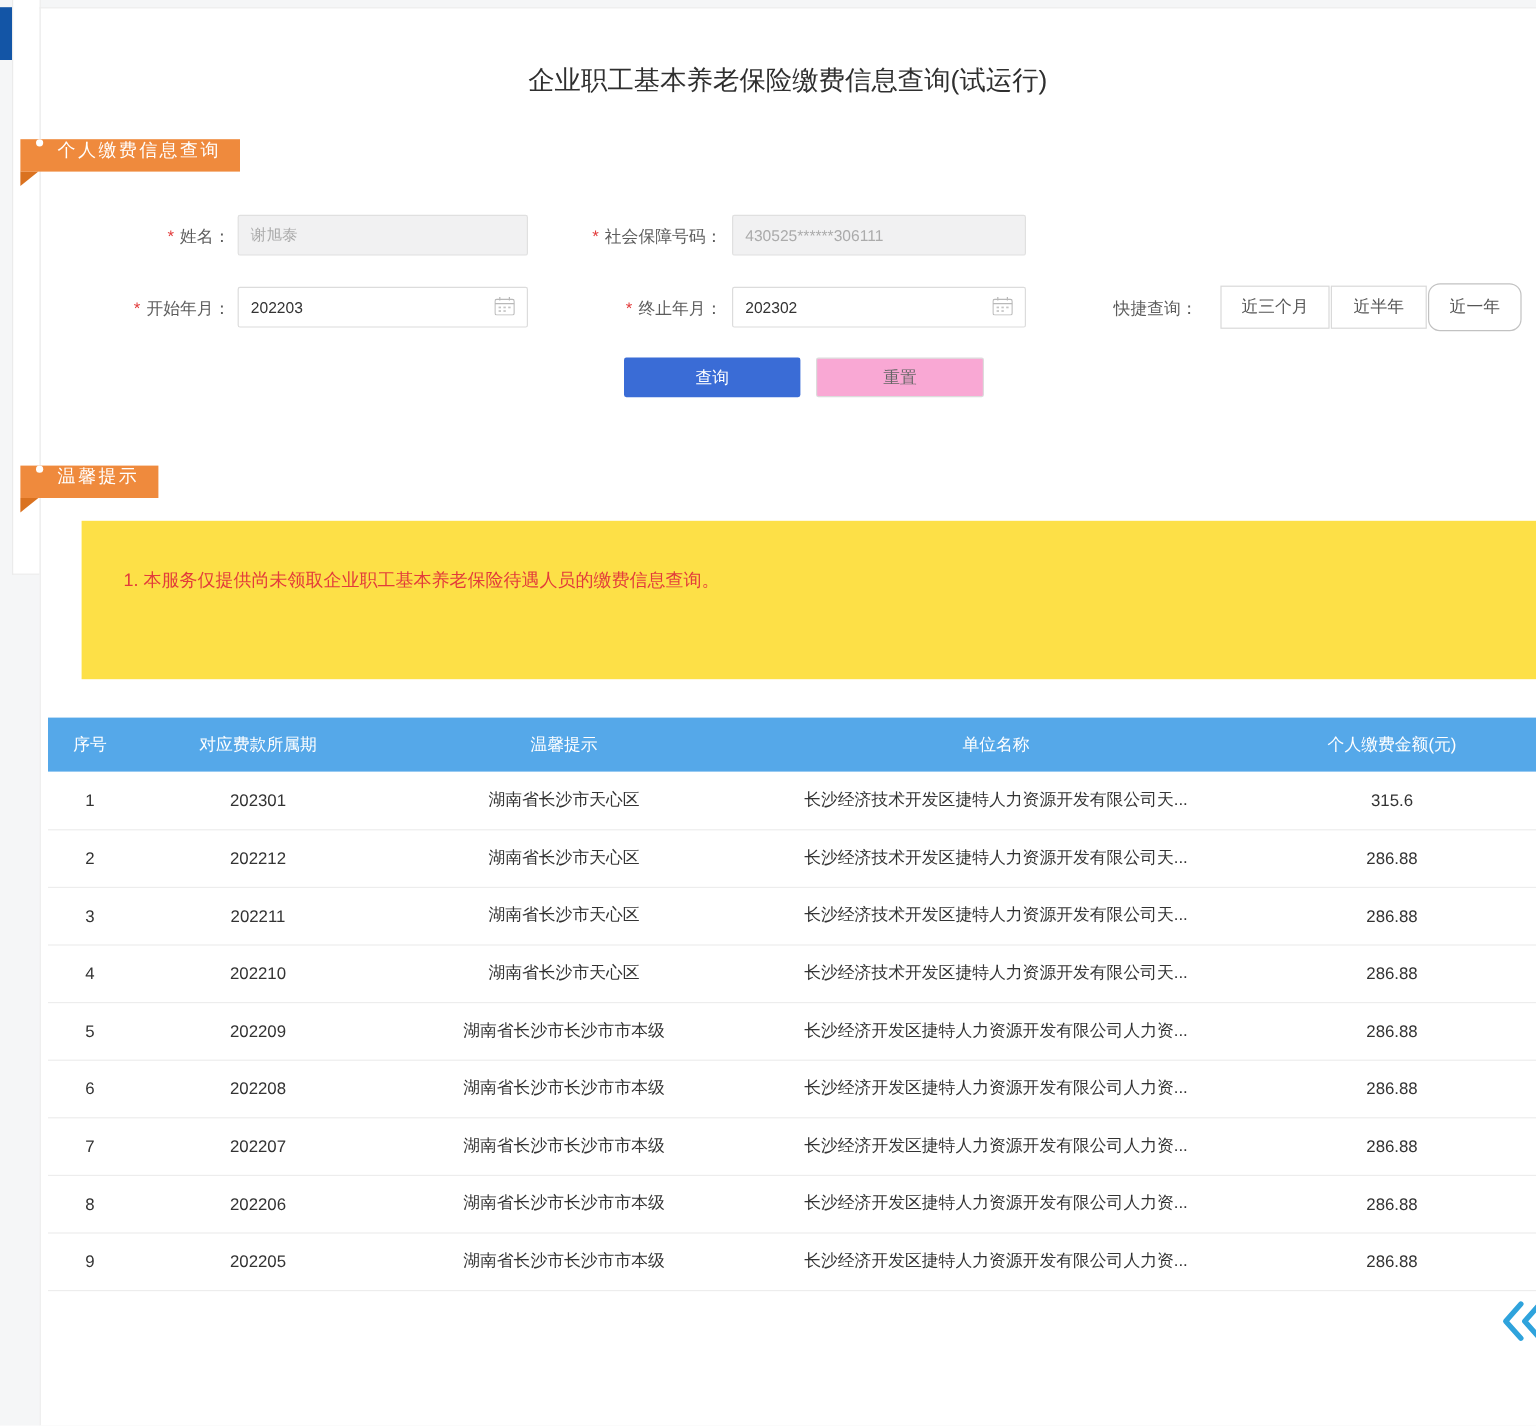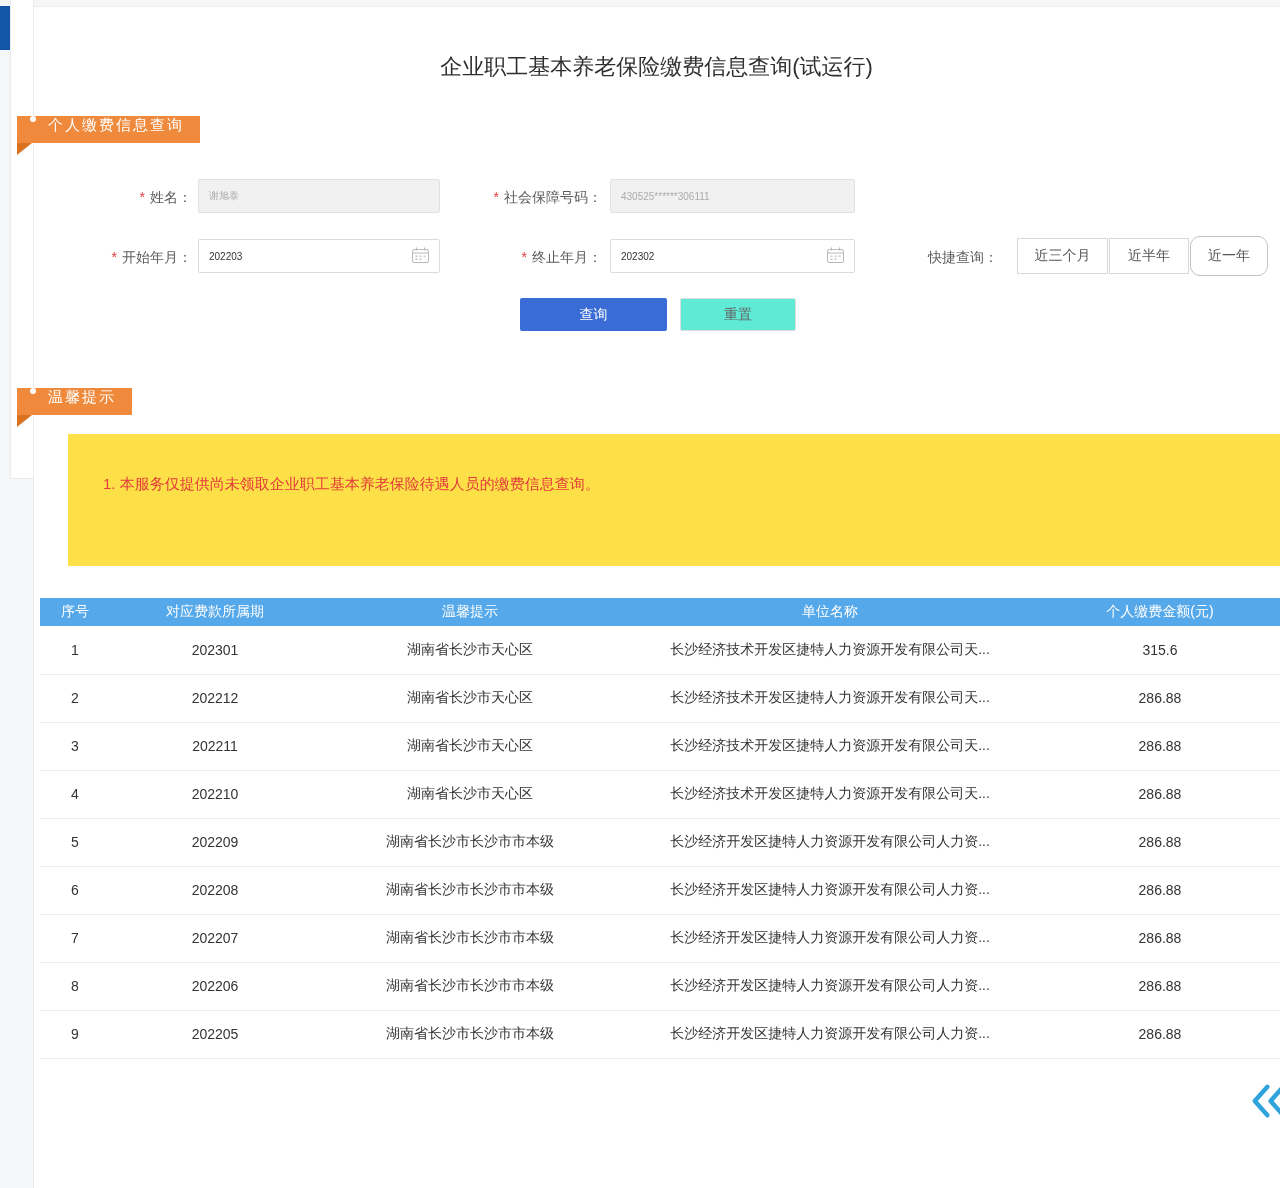--- a/index.html
+++ b/index.html
@@ -18,46 +18,46 @@
   .badge1{left:17px;top:116px;}
   .badge2{left:17px;top:388px;}
   .fold{position:absolute;width:0;height:0;border-top:12px solid #DA7220;
     border-right:15px solid transparent;z-index:2;}
   .fold1{left:17px;top:143px;}
   .fold2{left:17px;top:415px;}
   .flabel{position:absolute;font-size:14px;color:#5c5c5c;text-align:right;white-space:nowrap;}
   .req{color:#E23B3B;margin-right:5px;font-size:14px;}
   .input{position:absolute;height:34px;border:1px solid #dcdcdc;border-radius:2px;background:#fff;
     display:flex;align-items:center;justify-content:space-between;padding:0 10px;
-    font-size:10px;color:#333;box-sizing:border-box;}
+    font-size:13px;color:#333;box-sizing:border-box;}
   .input.disabled{background:#f1f1f2;border-color:#e0e0e0;color:#ababab;}
   .in-name{left:198px;top:179px;width:242px;}
   .in-ssn{left:610px;top:179px;width:245px;}
   .in-start{left:198px;top:239px;width:242px;}
   .in-end{left:610px;top:239px;width:245px;text-align:right;}
   .l-name{left:60px;top:189px;width:132px;}
   .l-ssn{left:430px;top:189px;width:172px;}
   .l-start{left:60px;top:249px;width:132px;}
   .l-end{left:470px;top:249px;width:132px;}
   .l-quick{left:928px;top:249px;text-align:left;}
   .qbtn{position:absolute;height:36px;background:#fff;border:1px solid #d9d9d9;font-size:14px;
     color:#555;display:flex;align-items:center;justify-content:center;box-sizing:border-box;cursor:pointer;}
   .q1{left:1017px;top:238px;width:91px;}
   .q2{left:1109px;top:238px;width:80px;}
   .q3{left:1190px;top:236px;width:78px;height:40px;border-color:#c2c2c2;border-radius:10px;}
   .btn{position:absolute;height:33px;font-size:14px;display:flex;align-items:center;
     justify-content:center;border-radius:2px;box-sizing:border-box;cursor:pointer;}
   .btn-primary{left:520px;top:298px;width:147px;background:#3A6CD6;color:#fff;border:none;}
-  .btn-plain{left:680px;top:298px;width:116px;background:#5eead4;color:#666;border:1px solid #dcdcdc;}
+  .btn-plain{left:680px;top:298px;width:140px;background:#f9a8d4;color:#666;border:1px solid #dcdcdc;}
   .notice{position:absolute;left:40px;top:434px;width:1240px;height:132px;background:#fde047;
     box-sizing:border-box;padding:37px 20px 16px 35px;margin-left:28px;}
   .notice p{margin:0;font-size:15px;color:#E23B3B;line-height:25px;}
   .paytable{position:absolute;left:40px;top:598px;width:1240px;border-collapse:collapse;table-layout:fixed;}
   .paytable thead th{background:#55A8E9;color:#fff;font-weight:normal;font-size:14px;
-    height:28px;text-align:center;padding:0;}
+    height:45px;text-align:center;padding:0;}
   .paytable tbody td{height:48px;text-align:center;font-size:14px;color:#333;
     border-bottom:1px solid #ededed;overflow:hidden;white-space:nowrap;padding:0 4px;box-sizing:border-box;}
   .collapse-btn{position:absolute;left:1250px;top:1080px;width:36px;height:44px;cursor:pointer;}
 </style>
 </head>
 <body>
 
 <div class="screen">
 
   <div class="corner"></div>

